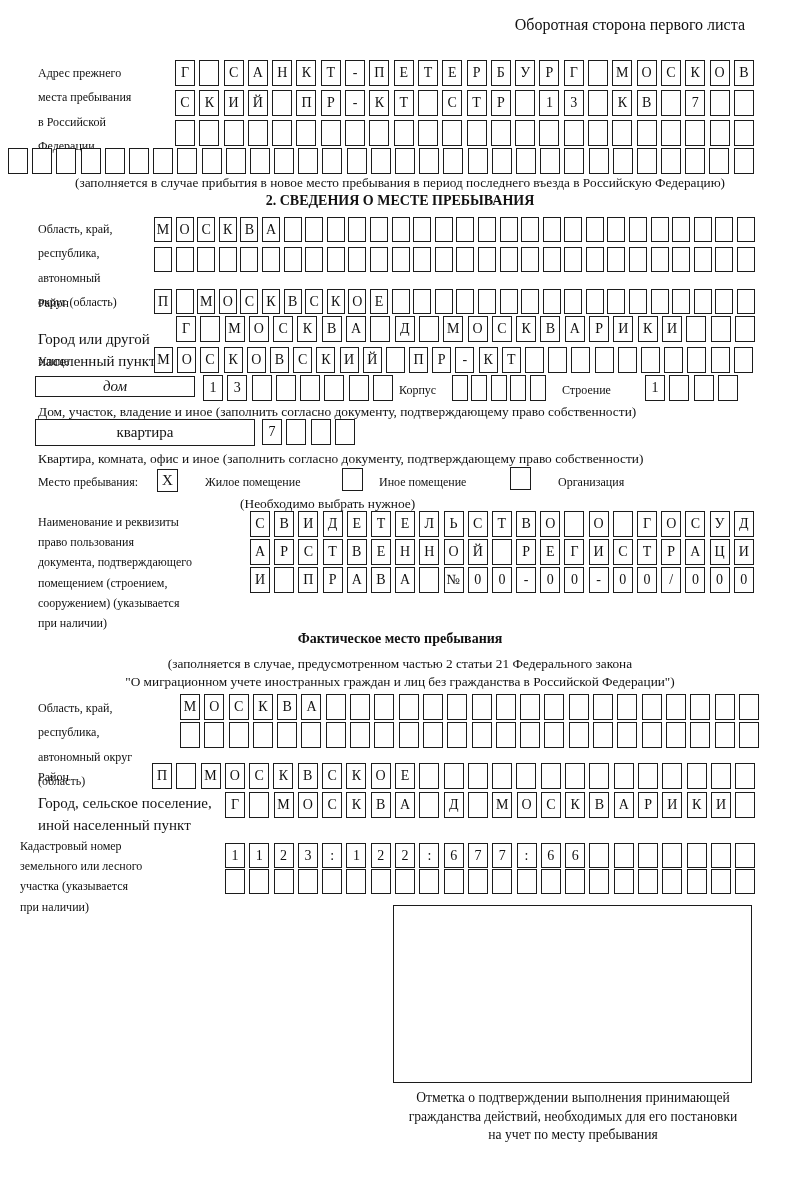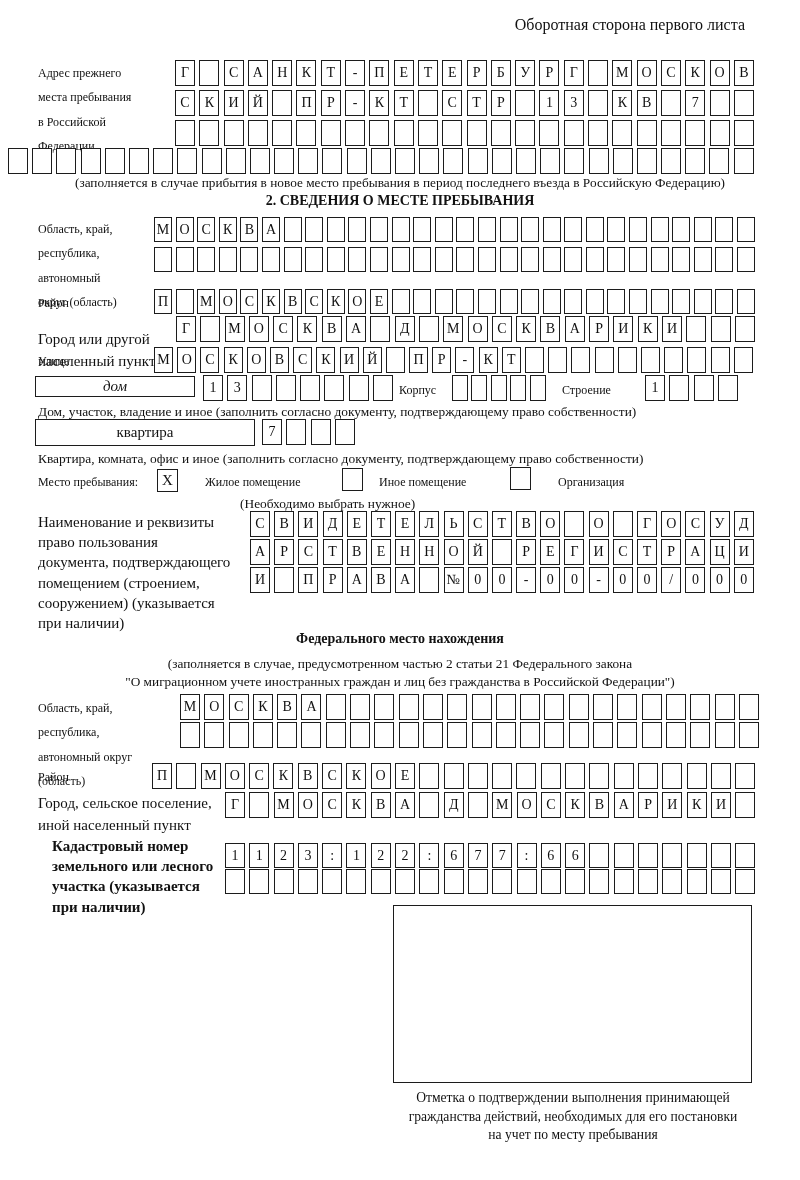--- a/index.html
+++ b/index.html
@@ -2,21 +2,21 @@
 <html><head>
 <meta charset="utf-8">
 <style>
   * { margin:0; padding:0; box-sizing:border-box; }
   body { background:#fff; font-family:"Liberation Serif", serif; color:#111; }
   #page { position:relative; width:800px; height:1180px; background:#ffffff; overflow:hidden; }
 
   .abs { position:absolute; }
   .lbl { font-size:12px; line-height:24.4px; }
   .lbl-tight { font-size:15px; line-height:21.5px; }
-  .lbl-doc { font-size:15px; line-height:20.2px; }
+  .lbl-doc { font-size:12px; line-height:20.2px; }
   .foot { font-size:13.3px; text-align:center; width:100%; }
   .title { font-size:14px; font-weight:bold; text-align:center; width:100%; }
 
   .cells { display:flex; }
   .cells span {
     display:flex; align-items:center; justify-content:center;
     border:1.5px solid #1c1c1c; background:#fff;
     font-size:14px; font-family:"Liberation Serif", serif;
     height:26px;
   }
@@ -451,21 +451,21 @@
       <span>0</span>
       <span>-</span>
       <span>0</span>
       <span>0</span>
       <span>/</span>
       <span>0</span>
       <span>0</span>
       <span>0</span>
     </div>
 
-  <div class="abs title" style="top:631px; left:0;">Федерального место нахождения</div>
+  <div class="abs title" style="top:631px; left:0;">Фактическое место пребывания</div>
   <div class="abs foot" style="top:656px; left:0;">(заполняется в случае, предусмотренном частью 2 статьи 21 Федерального закона</div>
   <div class="abs foot" style="top:674px; left:0;">"О миграционном учете иностранных граждан и лиц без гражданства в Российской Федерации")</div>
 
   <div class="abs lbl" style="left:38px; top:696px; width:150px;">
       <div>Область, край,</div>
       <div>республика,</div>
       <div>автономный округ</div>
       <div>(область)</div>
     </div>
   <div class="abs cells c24" style="left:180px; top:694px;">
@@ -572,21 +572,21 @@
       <span>К</span>
       <span>В</span>
       <span>А</span>
       <span>Р</span>
       <span>И</span>
       <span>К</span>
       <span>И</span>
       <span></span>
     </div>
 
-  <div class="abs lbl-doc" style="left:52px; top:836px; width:190px;font-weight:bold;">
+  <div class="abs lbl-doc" style="left:20px; top:836px; width:190px;">
       <div>Кадастровый номер</div>
       <div>земельного или лесного</div>
       <div>участка (указывается</div>
       <div>при наличии)</div>
     </div>
   <div class="abs cells c22 kad" style="left:225px; top:843px;">
       <span>1</span>
       <span>1</span>
       <span>2</span>
       <span>3</span>

